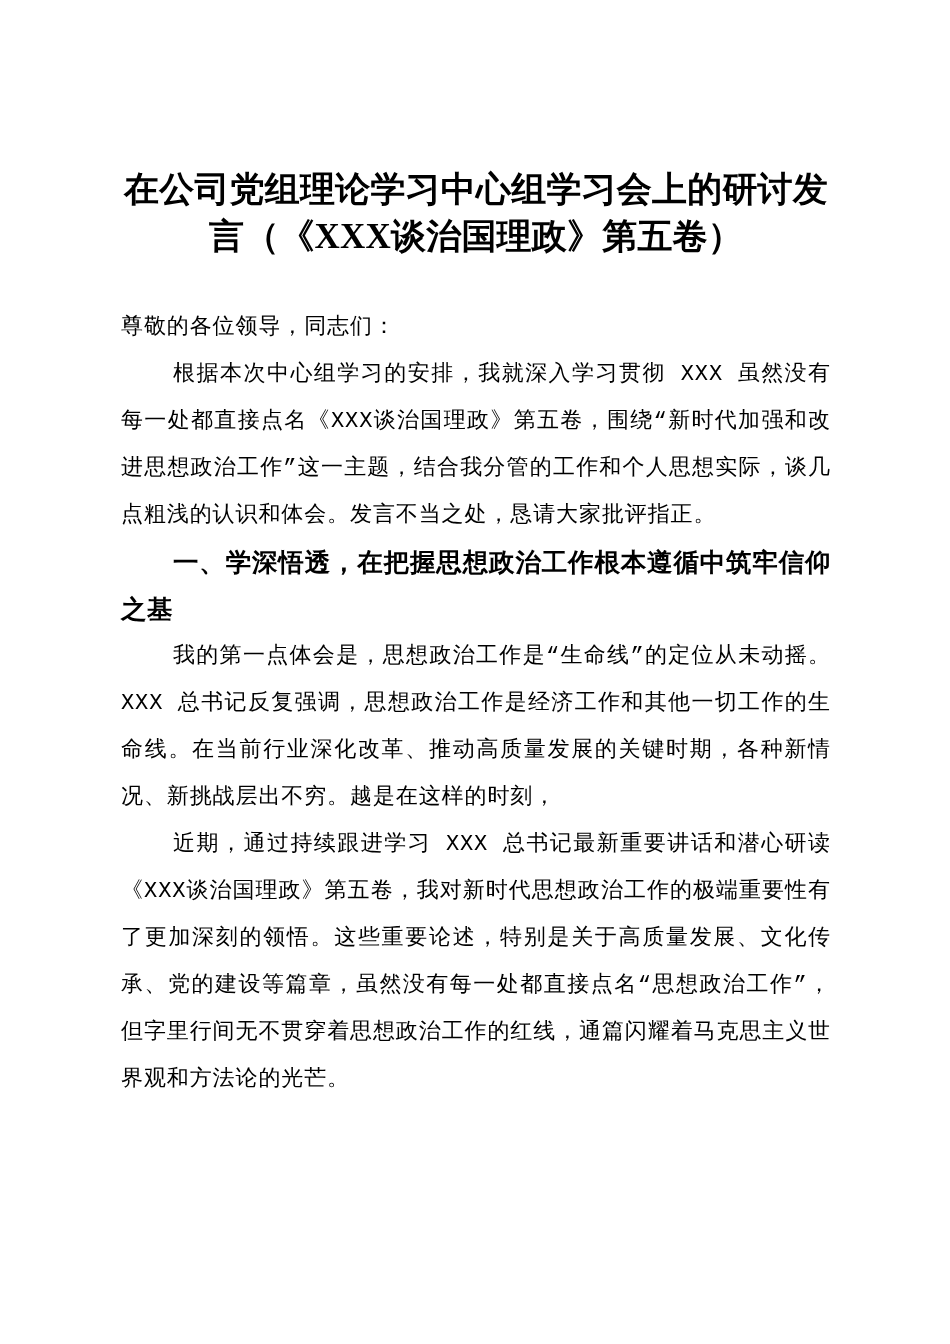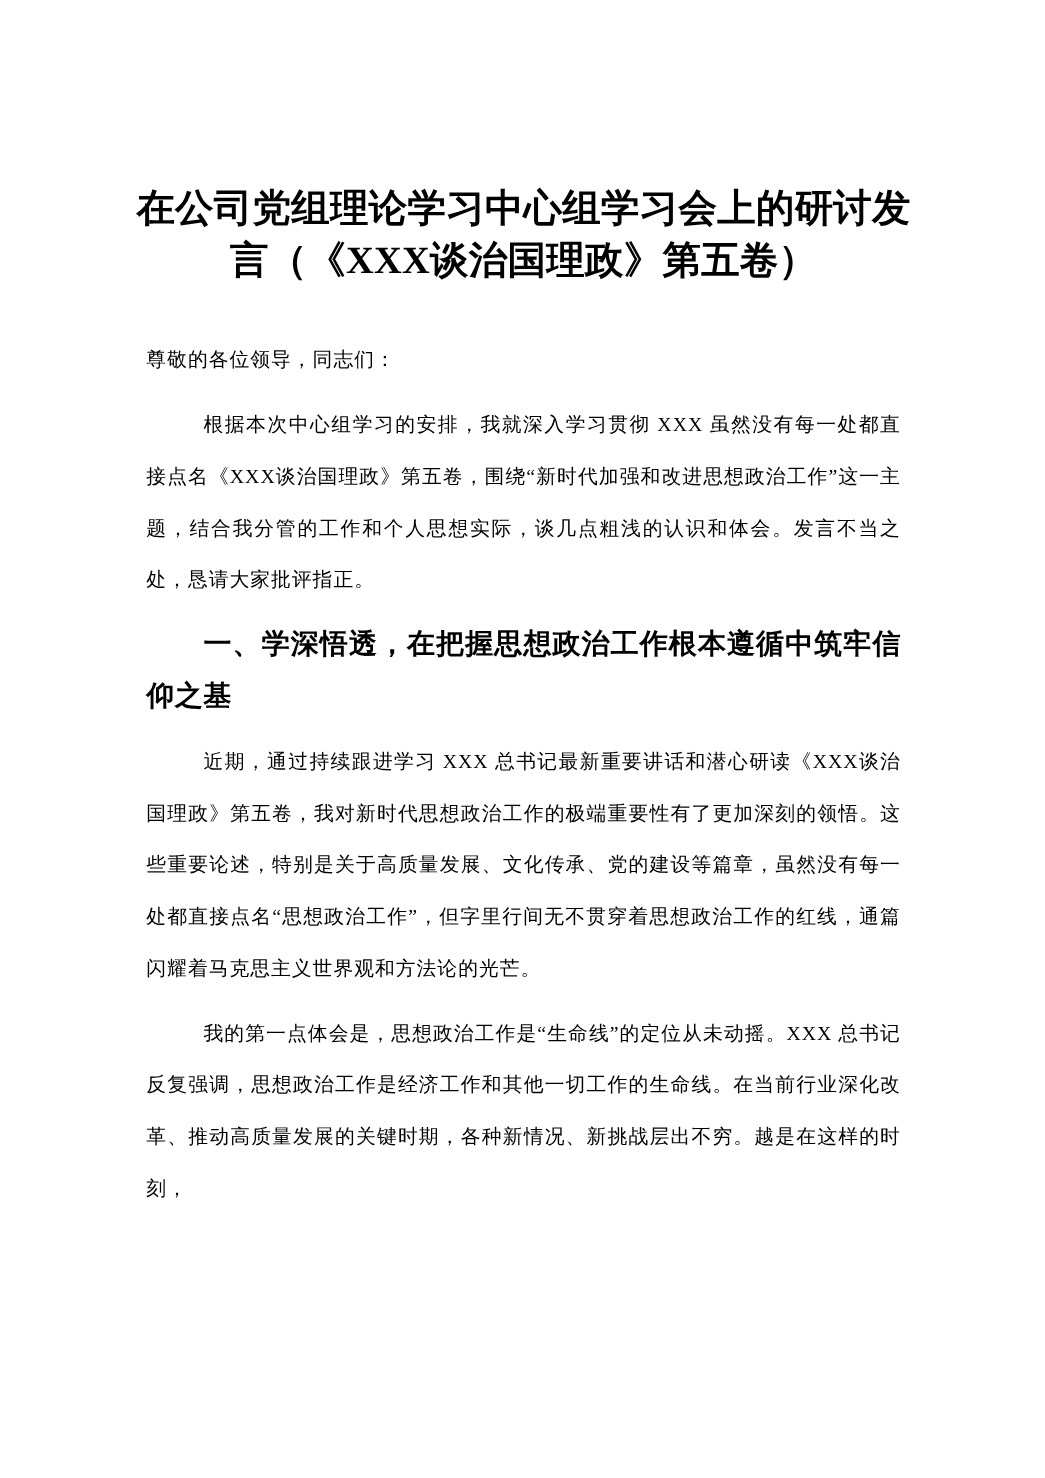--- a/index.html
+++ b/index.html
@@ -39,60 +39,60 @@
     font-size: 35px;
     line-height: 47px;
     text-align: center;
     letter-spacing: 0.2px;
     margin: 0 0 44px 0;
     word-break: break-all;
   }
 
   
   .para {
-    font-family: Liberation Serif, serif;
-    font-size: 18px;
+    font-family: Liberation Mono, monospace;
+    font-size: 22px;
     line-height: 47px;
     text-align: justify;
     text-justify: inter-character;
     letter-spacing: 0.9px;
-    margin: 12px;
+    margin: 0;
     word-break: break-all;
   }
 
   .para.indent {
     text-indent: 52px;
   }
 
   
   .heading {
     font-family: "Liberation Sans", "DejaVu Sans", sans-serif;
     font-weight: 700;
     font-size: 25.5px;
     line-height: 47px;
     text-align: justify;
     text-justify: inter-character;
     letter-spacing: 0.4px;
     text-indent: 52px;
-    margin: 12px;
+    margin: 0;
     word-break: break-all;
   }
 </style>
 </head>
 <body>
 
 <div class="page">
   <div class="content">
 
     <h1 class="doc-title">在公司党组理论学习中心组学习会上的研讨发言（《XXX谈治国理政》第五卷）</h1>
 
     <p class="para">尊敬的各位领导，同志们：</p>
 
     <p class="para indent">根据本次中心组学习的安排，我就深入学习贯彻 XXX 虽然没有每一处都直接点名《XXX谈治国理政》第五卷，围绕“新时代加强和改进思想政治工作”这一主题，结合我分管的工作和个人思想实际，谈几点粗浅的认识和体会。发言不当之处，恳请大家批评指正。</p>
 
     <p class="heading">一、学深悟透，在把握思想政治工作根本遵循中筑牢信仰之基</p>
 
+    <p class="para indent">我的第一点体会是，思想政治工作是“生命线”的定位从未动摇。XXX 总书记反复强调，思想政治工作是经济工作和其他一切工作的生命线。在当前行业深化改革、推动高质量发展的关键时期，各种新情况、新挑战层出不穷。越是在这样的时刻，</p>
+
     <p class="para indent">近期，通过持续跟进学习 XXX 总书记最新重要讲话和潜心研读《XXX谈治国理政》第五卷，我对新时代思想政治工作的极端重要性有了更加深刻的领悟。这些重要论述，特别是关于高质量发展、文化传承、党的建设等篇章，虽然没有每一处都直接点名“思想政治工作”，但字里行间无不贯穿着思想政治工作的红线，通篇闪耀着马克思主义世界观和方法论的光芒。</p>
-
-    <p class="para indent">我的第一点体会是，思想政治工作是“生命线”的定位从未动摇。XXX 总书记反复强调，思想政治工作是经济工作和其他一切工作的生命线。在当前行业深化改革、推动高质量发展的关键时期，各种新情况、新挑战层出不穷。越是在这样的时刻，</p>
 
   </div>
 </div>
 
 </body></html>

